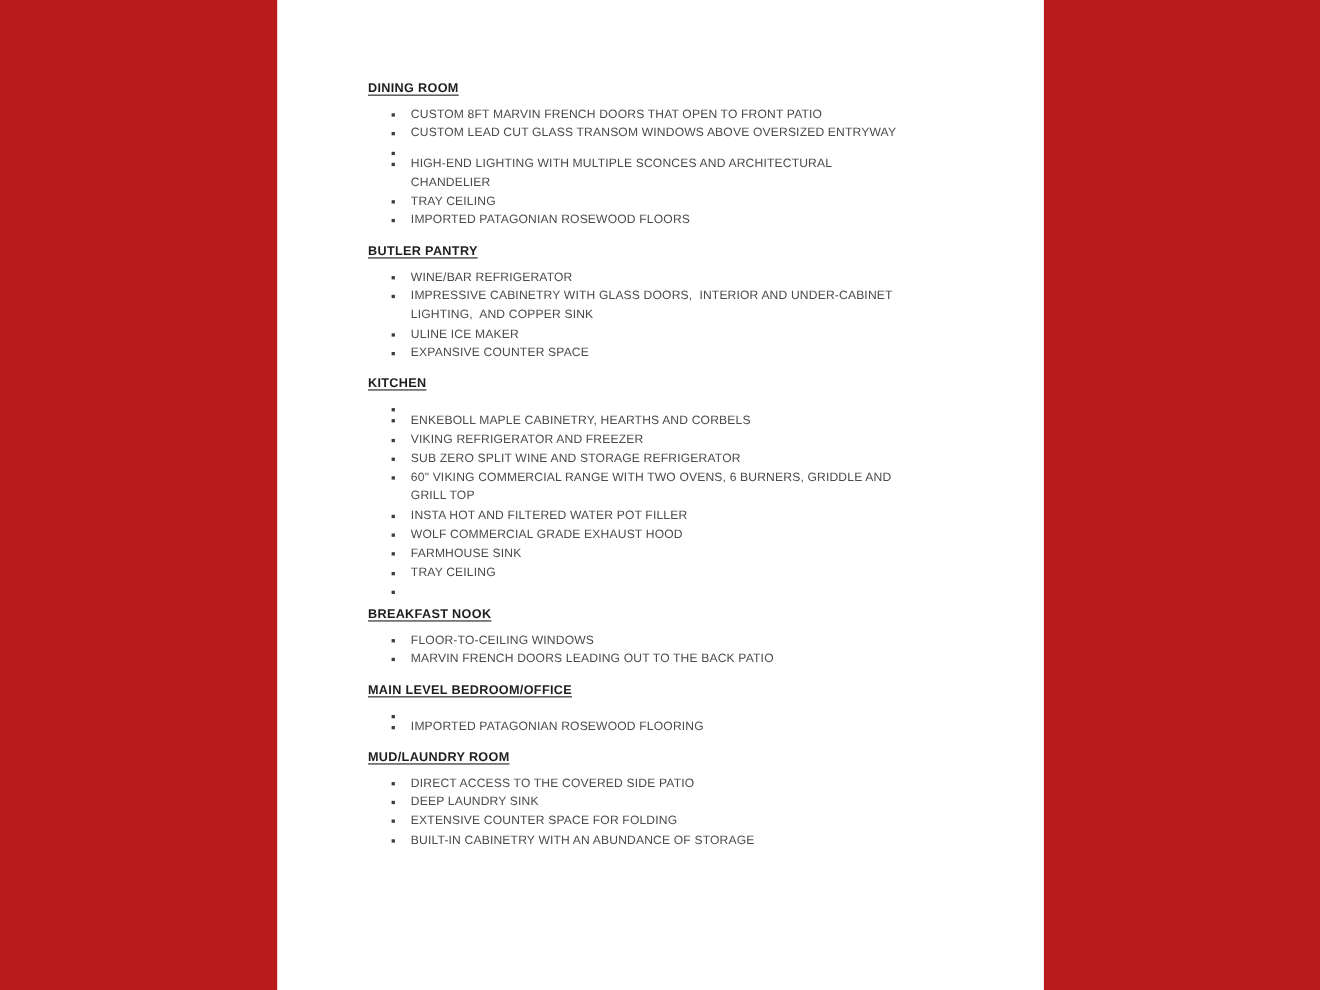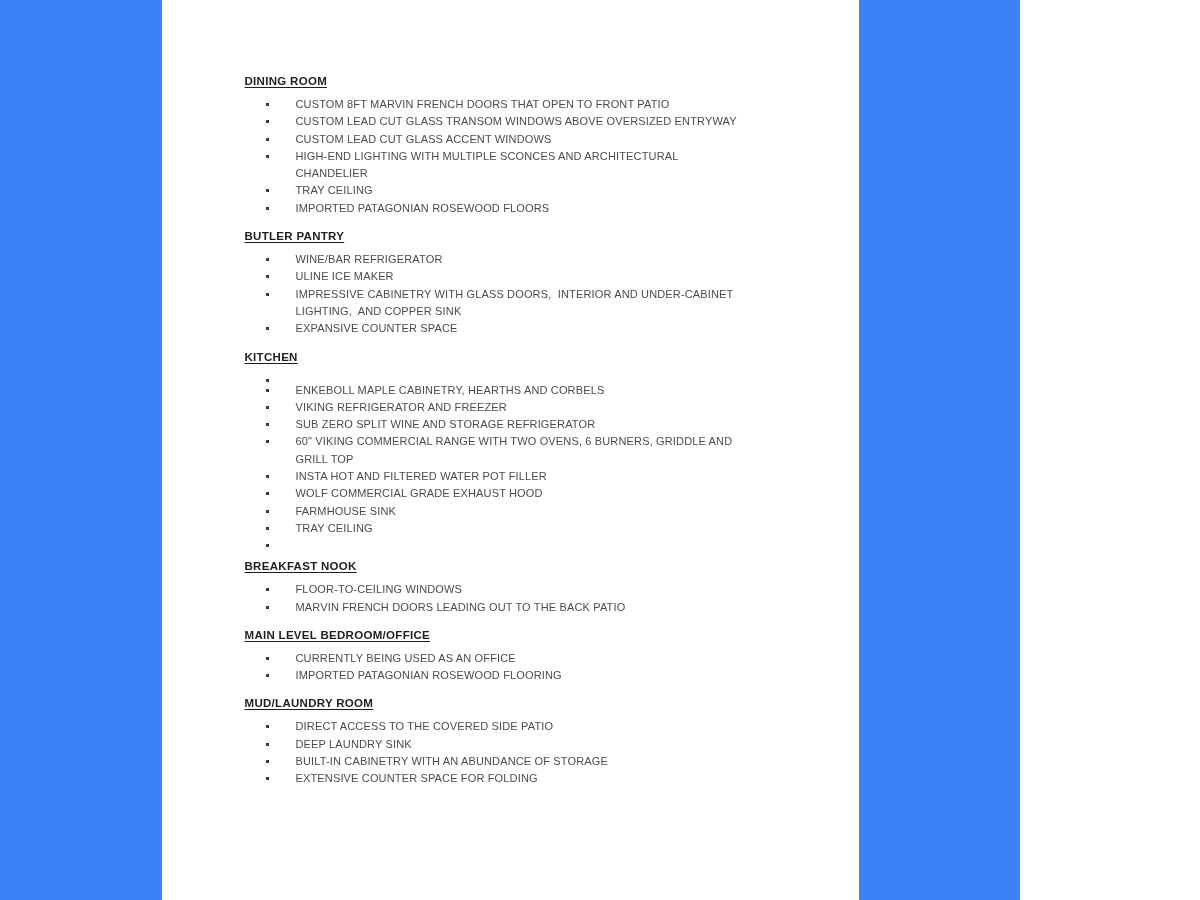--- a/index.html
+++ b/index.html
@@ -1,22 +1,22 @@
 <!DOCTYPE html>
 <html><head>
 <meta charset="utf-8">
 <style>
   html, body {
     margin: 0;
     padding: 0;
   }
   .canvas {
-    width: 1020px;
+    width: 1200px;
     height: 900px;
-    background: #3b82f6;
+    background: #b91c1c;
     overflow: hidden;
   }
   .paper {
     width: 697px;
     height: 900px;
     margin: 0 auto;
     background: #ffffff;
     box-sizing: border-box;
     padding: 75px 0 0 83px;
   }
@@ -49,21 +49,21 @@
     letter-spacing: 0.15px;
   }
   .bullet {
     flex: 0 0 auto;
     width: 3px;
     height: 3px;
     background: #3c3c3c;
     margin: 7px 0 0 21px;
   }
   .feature-text {
-    margin-left: 27px;
+    margin-left: 15px;
     white-space: pre-wrap;
     width: 510px;
   }
 </style>
 </head>
 <body>
 
 <div class="canvas">
   <div class="paper">
     <div id="sections-root">
@@ -73,21 +73,20 @@
             <li class="feature-item">
               <span class="bullet"></span>
               <span class="feature-text">CUSTOM 8FT MARVIN FRENCH DOORS THAT OPEN TO FRONT PATIO</span>
             </li>
             <li class="feature-item">
               <span class="bullet"></span>
               <span class="feature-text">CUSTOM LEAD CUT GLASS TRANSOM WINDOWS ABOVE OVERSIZED ENTRYWAY</span>
             </li>
             <li class="feature-item">
               <span class="bullet"></span>
-              <span class="feature-text">CUSTOM LEAD CUT GLASS ACCENT WINDOWS</span>
             </li>
             <li class="feature-item">
               <span class="bullet"></span>
               <span class="feature-text">HIGH-END LIGHTING WITH MULTIPLE SCONCES AND ARCHITECTURAL
 CHANDELIER</span>
             </li>
             <li class="feature-item">
               <span class="bullet"></span>
               <span class="feature-text">TRAY CEILING</span>
             </li>
@@ -99,29 +98,29 @@
         </section>
         <section class="room-section">
           <h2 class="room-title">BUTLER PANTRY</h2>
           <ul class="feature-list">
             <li class="feature-item">
               <span class="bullet"></span>
               <span class="feature-text">WINE/BAR REFRIGERATOR</span>
             </li>
             <li class="feature-item">
               <span class="bullet"></span>
-              <span class="feature-text">ULINE ICE MAKER</span>
-            </li>
-            <li class="feature-item">
-              <span class="bullet"></span>
               <span class="feature-text">IMPRESSIVE CABINETRY WITH GLASS DOORS,  INTERIOR AND UNDER-CABINET
 LIGHTING,  AND COPPER SINK</span>
             </li>
             <li class="feature-item">
               <span class="bullet"></span>
+              <span class="feature-text">ULINE ICE MAKER</span>
+            </li>
+            <li class="feature-item">
+              <span class="bullet"></span>
               <span class="feature-text">EXPANSIVE COUNTER SPACE</span>
             </li>
           </ul>
         </section>
         <section class="room-section">
           <h2 class="room-title">KITCHEN</h2>
           <ul class="feature-list">
             <li class="feature-item">
               <span class="bullet"></span>
             </li>
@@ -174,44 +173,43 @@
               <span class="bullet"></span>
               <span class="feature-text">MARVIN FRENCH DOORS LEADING OUT TO THE BACK PATIO</span>
             </li>
           </ul>
         </section>
         <section class="room-section">
           <h2 class="room-title">MAIN LEVEL BEDROOM/OFFICE</h2>
           <ul class="feature-list">
             <li class="feature-item">
               <span class="bullet"></span>
-              <span class="feature-text">CURRENTLY BEING USED AS AN OFFICE</span>
             </li>
             <li class="feature-item">
               <span class="bullet"></span>
               <span class="feature-text">IMPORTED PATAGONIAN ROSEWOOD FLOORING</span>
             </li>
           </ul>
         </section>
         <section class="room-section">
           <h2 class="room-title">MUD/LAUNDRY ROOM</h2>
           <ul class="feature-list">
             <li class="feature-item">
               <span class="bullet"></span>
               <span class="feature-text">DIRECT ACCESS TO THE COVERED SIDE PATIO</span>
             </li>
             <li class="feature-item">
               <span class="bullet"></span>
               <span class="feature-text">DEEP LAUNDRY SINK</span>
             </li>
             <li class="feature-item">
               <span class="bullet"></span>
+              <span class="feature-text">EXTENSIVE COUNTER SPACE FOR FOLDING</span>
+            </li>
+            <li class="feature-item">
+              <span class="bullet"></span>
               <span class="feature-text">BUILT-IN CABINETRY WITH AN ABUNDANCE OF STORAGE</span>
-            </li>
-            <li class="feature-item">
-              <span class="bullet"></span>
-              <span class="feature-text">EXTENSIVE COUNTER SPACE FOR FOLDING</span>
             </li>
           </ul>
         </section>
       </div>
   </div>
 </div>
 
 </body></html>

